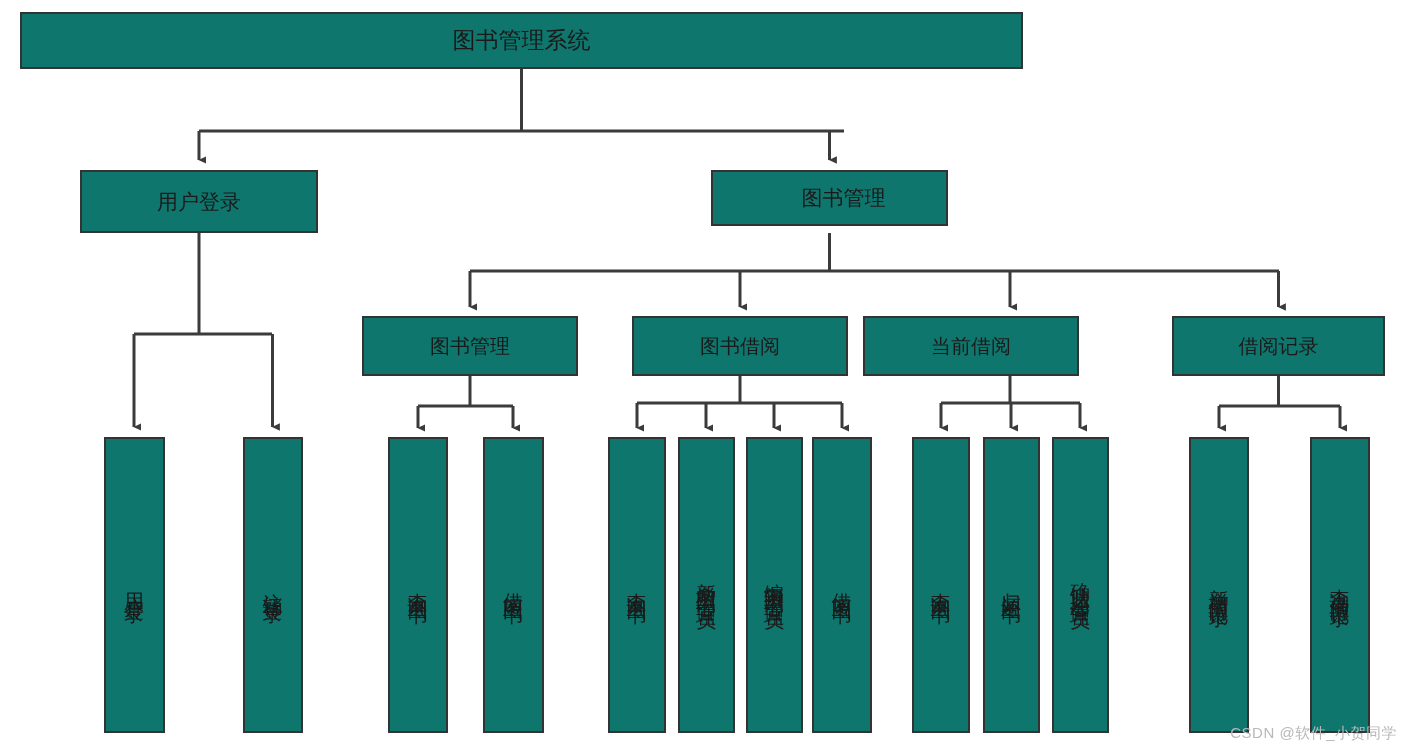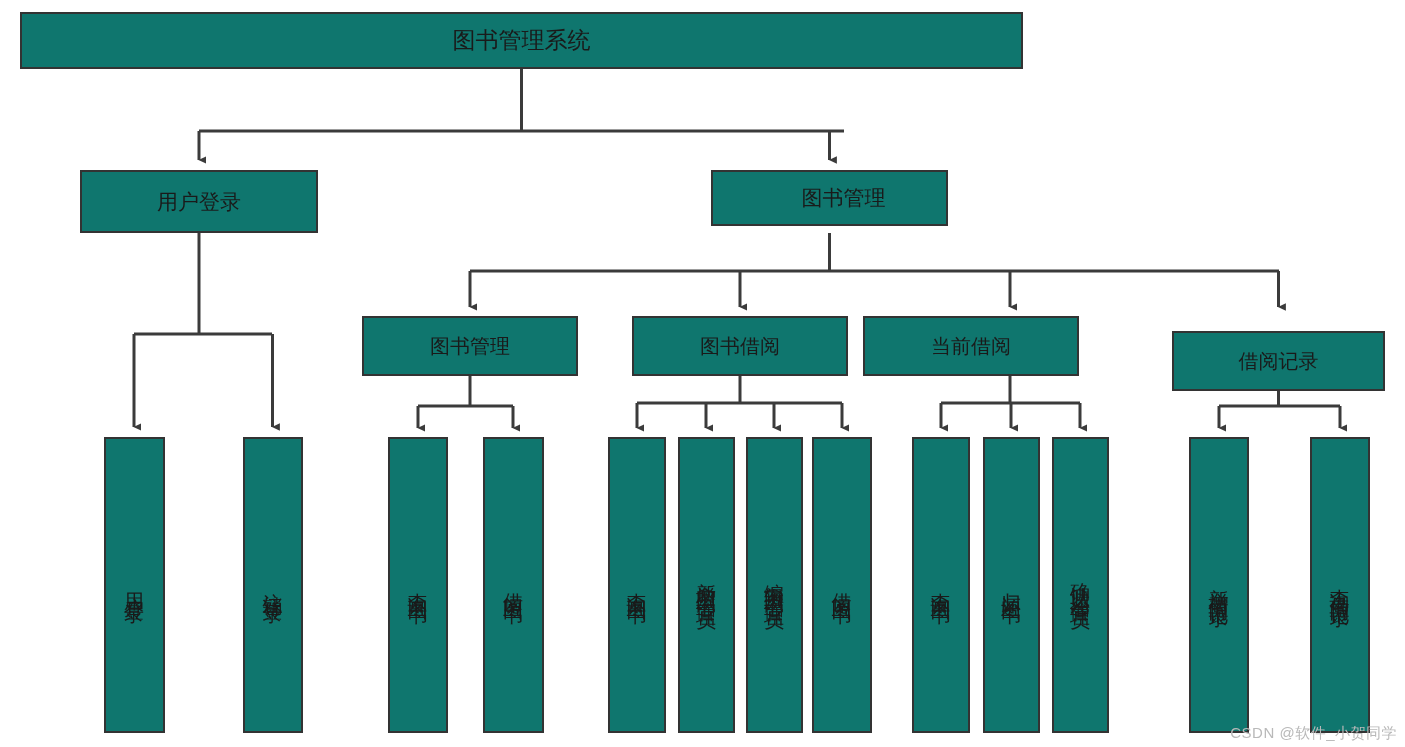--- a/index.html
+++ b/index.html
@@ -133,21 +133,21 @@
 
   <div class="node-box node-level3" style="left:362px; top:316px; width:216px; height:60px;">
     <span>图书管理</span>
   </div>
   <div class="node-box node-level3" style="left:632px; top:316px; width:216px; height:60px;">
     <span>图书借阅</span>
   </div>
   <div class="node-box node-level3" style="left:863px; top:316px; width:216px; height:60px;">
     <span>当前借阅</span>
   </div>
-  <div class="node-box node-level3" style="left:1172px; top:331px; width:213px; height:60px;">
+  <div class="node-box node-level3" style="left:1172px; top:316px; width:213px; height:60px;">
     <span>借阅记录</span>
   </div>
 
   <div class="node-box node-leaf" style="left:104px; top:437px; width:61px; height:296px;">
     <span class="leaf-label">用户登录</span>
   </div>
   <div class="node-box node-leaf" style="left:243px; top:437px; width:60px; height:296px;">
     <span class="leaf-label">注销登录</span>
   </div>
 

